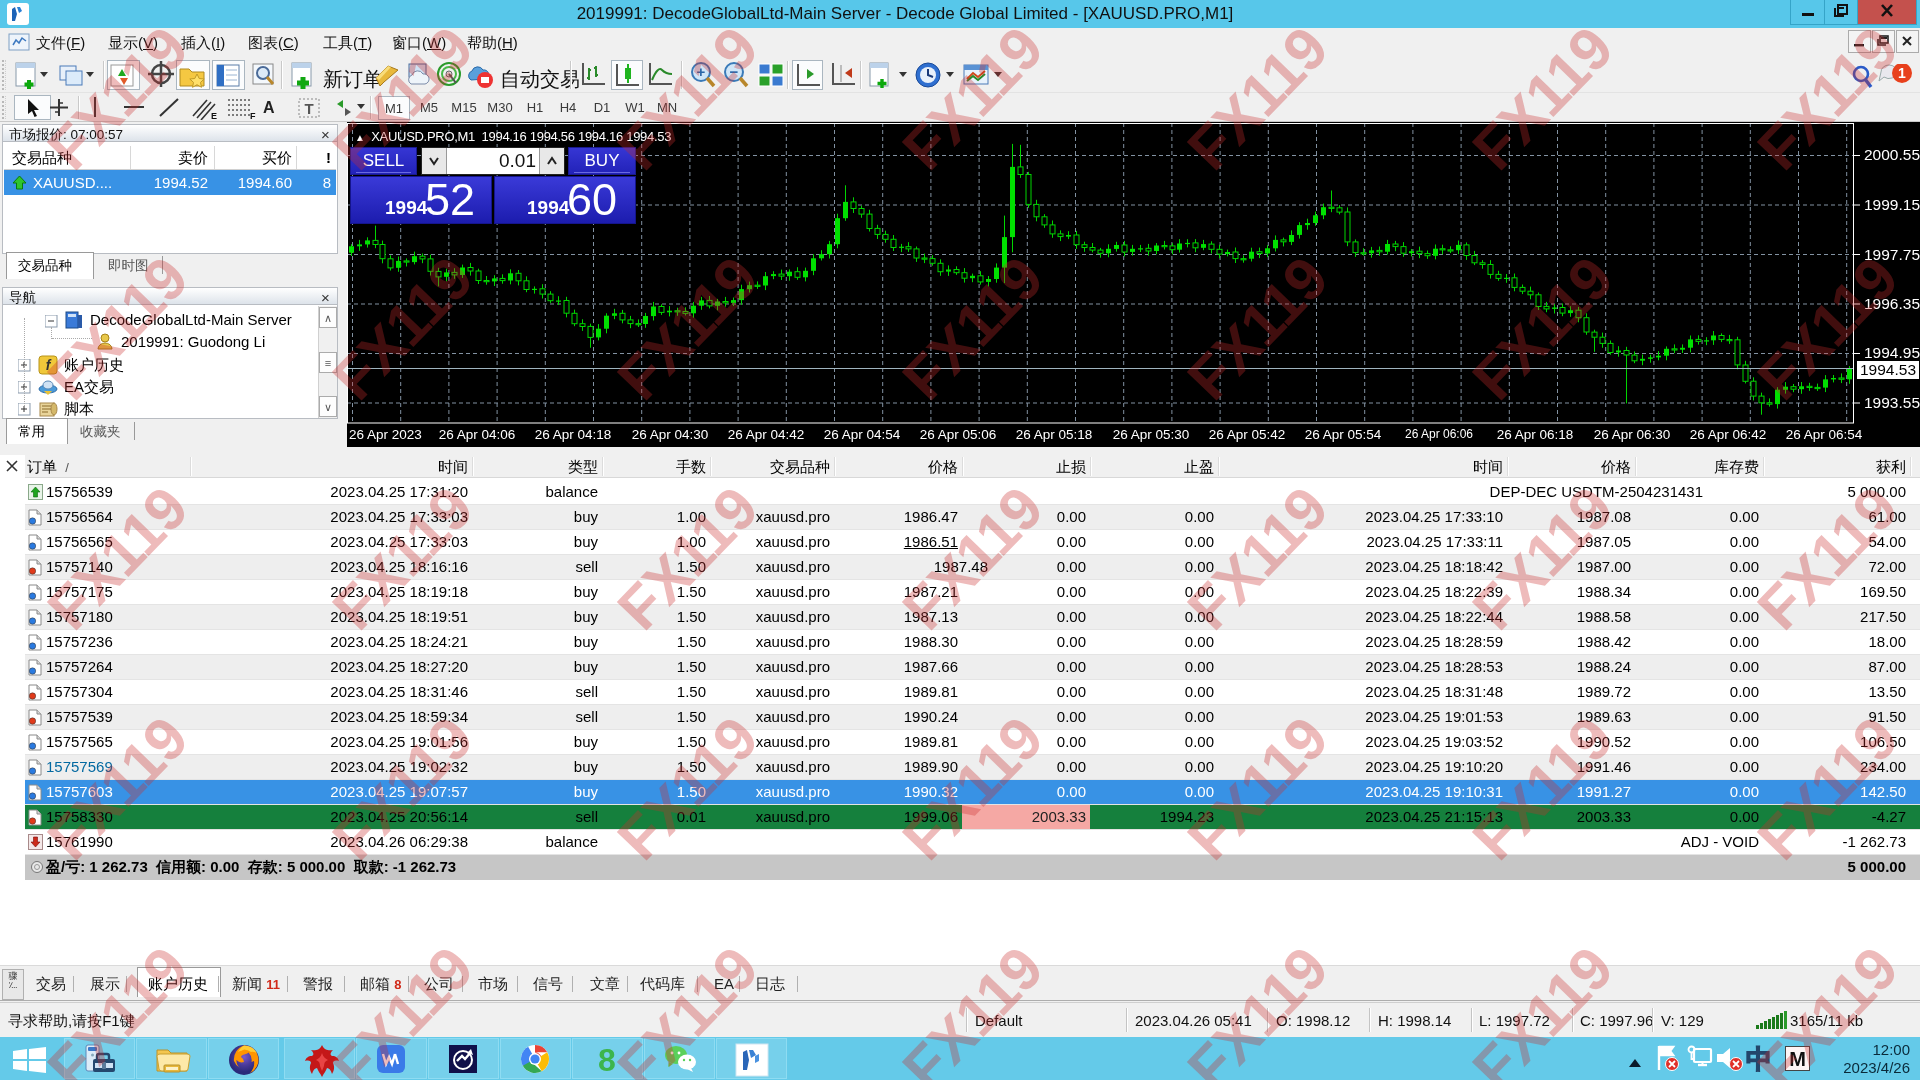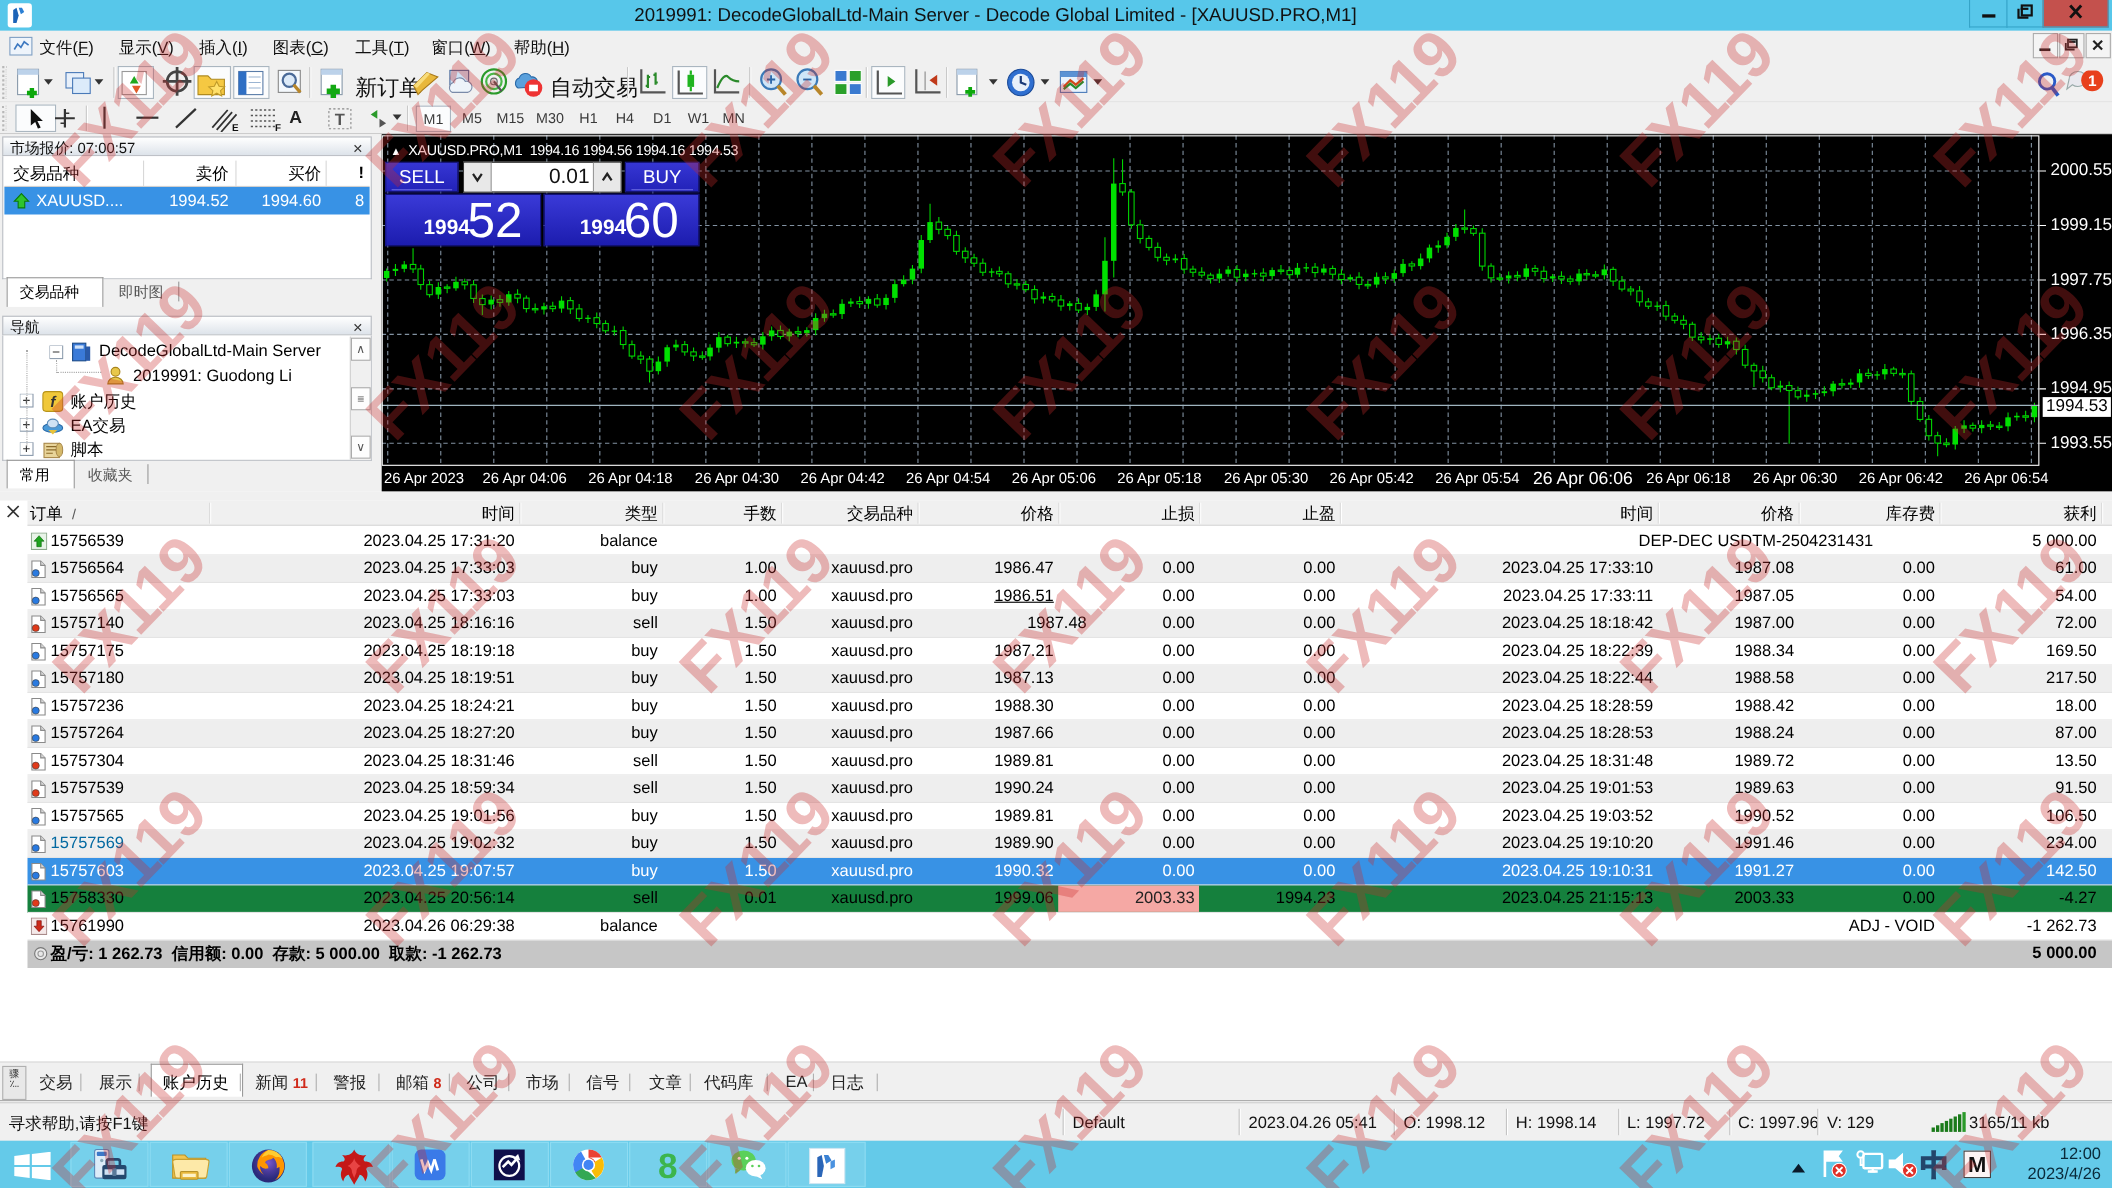--- a/index.html
+++ b/index.html
@@ -591,21 +591,21 @@
       <div class="abs" style="left:83px;top:305px;width:94px;text-align:center;font-size:13.5px;color:#fff;white-space:nowrap;">26 Apr 04:06</div>
       <div class="abs" style="left:179px;top:305px;width:94px;text-align:center;font-size:13.5px;color:#fff;white-space:nowrap;">26 Apr 04:18</div>
       <div class="abs" style="left:276px;top:305px;width:94px;text-align:center;font-size:13.5px;color:#fff;white-space:nowrap;">26 Apr 04:30</div>
       <div class="abs" style="left:372px;top:305px;width:94px;text-align:center;font-size:13.5px;color:#fff;white-space:nowrap;">26 Apr 04:42</div>
       <div class="abs" style="left:468px;top:305px;width:94px;text-align:center;font-size:13.5px;color:#fff;white-space:nowrap;">26 Apr 04:54</div>
       <div class="abs" style="left:564px;top:305px;width:94px;text-align:center;font-size:13.5px;color:#fff;white-space:nowrap;">26 Apr 05:06</div>
       <div class="abs" style="left:660px;top:305px;width:94px;text-align:center;font-size:13.5px;color:#fff;white-space:nowrap;">26 Apr 05:18</div>
       <div class="abs" style="left:757px;top:305px;width:94px;text-align:center;font-size:13.5px;color:#fff;white-space:nowrap;">26 Apr 05:30</div>
       <div class="abs" style="left:853px;top:305px;width:94px;text-align:center;font-size:13.5px;color:#fff;white-space:nowrap;">26 Apr 05:42</div>
       <div class="abs" style="left:949px;top:305px;width:94px;text-align:center;font-size:13.5px;color:#fff;white-space:nowrap;">26 Apr 05:54</div>
-      <div class="abs" style="left:1045px;top:305px;width:94px;text-align:center;font-size:16px;color:#fff;white-space:nowrap;">26 Apr 06:06</div>
+      <div class="abs" style="left:1045px;top:305px;width:94px;text-align:center;font-size:12px;color:#fff;white-space:nowrap;">26 Apr 06:06</div>
       <div class="abs" style="left:1141px;top:305px;width:94px;text-align:center;font-size:13.5px;color:#fff;white-space:nowrap;">26 Apr 06:18</div>
       <div class="abs" style="left:1238px;top:305px;width:94px;text-align:center;font-size:13.5px;color:#fff;white-space:nowrap;">26 Apr 06:30</div>
       <div class="abs" style="left:1334px;top:305px;width:94px;text-align:center;font-size:13.5px;color:#fff;white-space:nowrap;">26 Apr 06:42</div>
       <div class="abs" style="left:1430px;top:305px;width:94px;text-align:center;font-size:13.5px;color:#fff;white-space:nowrap;">26 Apr 06:54</div>
     </div>
 <div class="abs" style="left:350px;top:147px;width:286px;height:77px;z-index:5;">
       <div class="abs" style="left:0;top:0;width:67px;height:28px;background:linear-gradient(#3636d4,#2222b8);border:1px solid #1a1a90;color:#fff;font-size:17px;text-align:center;line-height:26px;">SELL<div style="position:absolute;left:5px;right:5px;bottom:1px;height:1px;background:#6a6ae0;"></div></div>
       <div class="abs" style="left:71px;top:0;width:144px;height:28px;background:#fff;border:1px solid #222;"></div>
       <div class="abs" style="left:72px;top:1px;width:25px;height:26px;background:#e8e8e8;border-right:1px solid #999;text-align:center;"><svg width="12" height="26">
           <path d="M2 10 L6 16 L10 10" fill="none" stroke="#222" stroke-width="2"></path>

